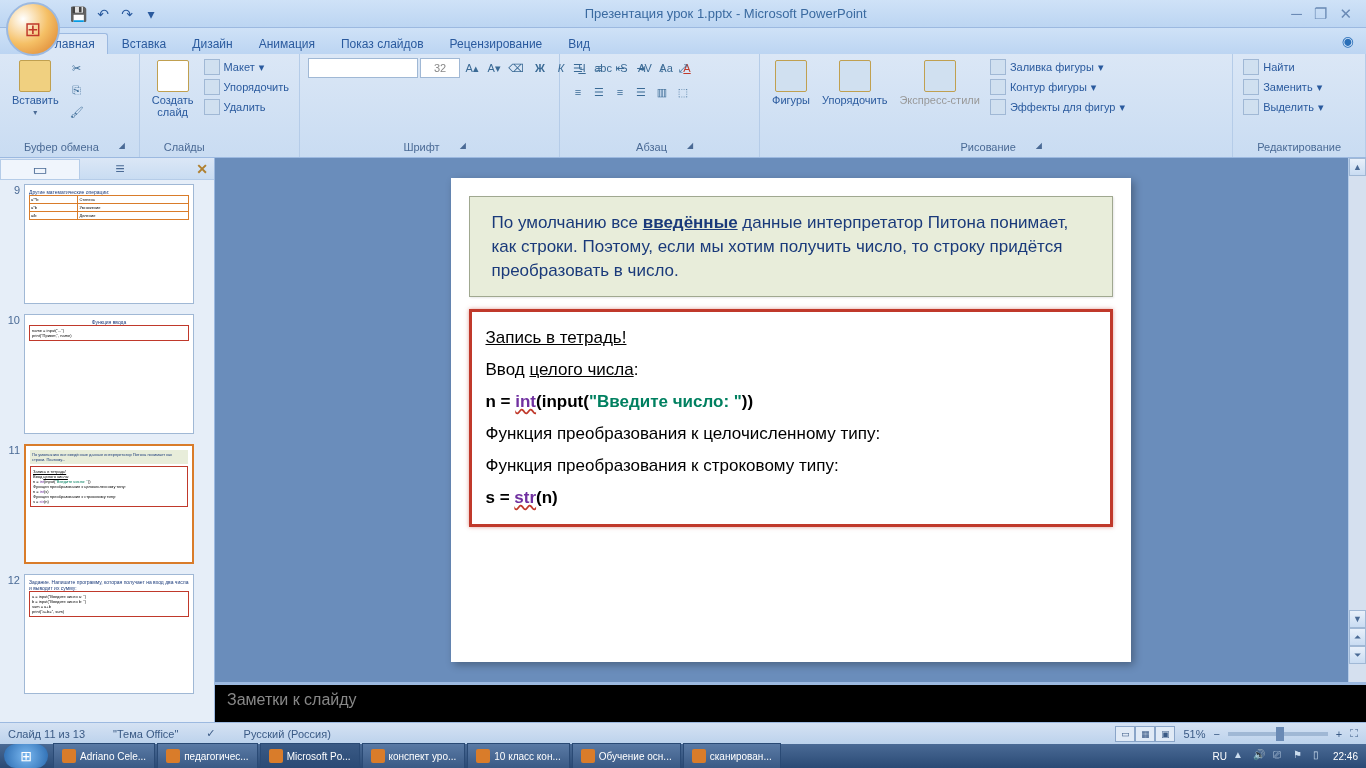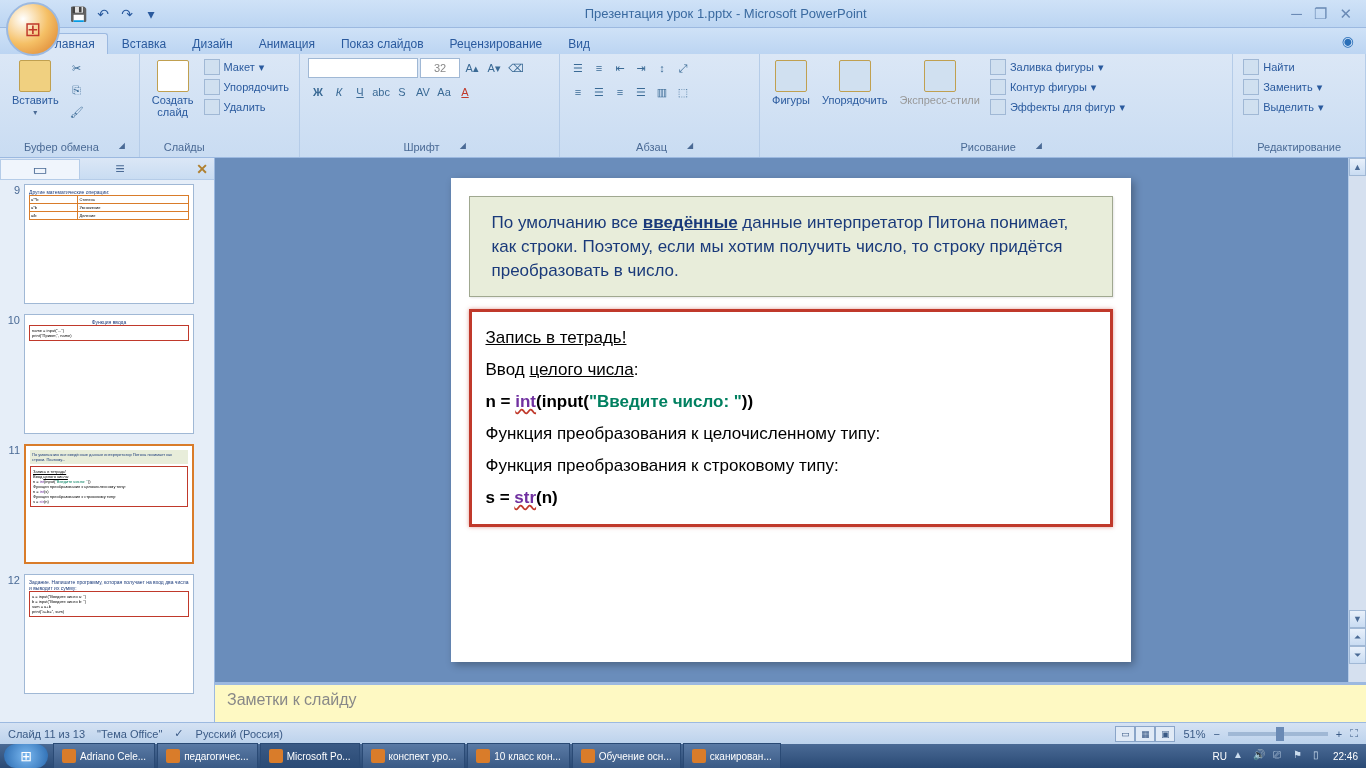--- a/index.html
+++ b/index.html
@@ -42,24 +42,24 @@
 .thumb.selected{border:2px solid #d97c2a;}
 .main-area{flex:1;display:flex;flex-direction:column;position:relative;}
 .slide-area{flex:1;display:flex;align-items:center;justify-content:center;overflow:auto;position:relative;}
 .slide{width:680px;height:484px;background:#fff;box-shadow:3px 3px 8px rgba(0,0,0,0.3);padding:18px;}
 .info-box{background:#e8edda;border:1px solid #a0a890;padding:14px 22px;font-size:17px;color:#1a3a7a;line-height:1.4;box-shadow:1px 1px 2px rgba(0,0,0,0.1);}
 .red-box{border:3px solid #c0392b;margin-top:12px;padding:16px 14px;font-size:17px;box-shadow:0 0 4px rgba(192,57,43,0.5);}
 .red-box p{margin-bottom:12px;}
 .code{font-family:"Courier New",monospace;font-weight:bold;}
 .kw{color:#7030a0;text-decoration:underline wavy #c0392b;}
 .str{color:#008060;}
-.notes{height:40px;background:#fef9c3;border-top:3px solid #9cb9e0;padding:6px 12px;font-size:16px;color:#888;}
+.notes{height:40px;background:#000000;border-top:3px solid #9cb9e0;padding:6px 12px;font-size:16px;color:#888;}
 .vscroll{width:18px;background:#d5e0ef;position:absolute;right:0;top:0;bottom:40px;border-left:1px solid #b5cce8;}
 .scroll-btn{height:18px;background:linear-gradient(#e8f0fa,#c9dcf2);border:1px solid #a0b8d5;display:flex;align-items:center;justify-content:center;font-size:9px;color:#4a6a95;}
-.statusbar{position:absolute;bottom:24px;left:0;right:0;height:22px;background:linear-gradient(#d5e2f3,#bcd2ec);display:flex;align-items:center;font-size:11px;color:#3a5a85;padding:0 8px;gap:12px;border-top:1px solid #9cb9e0;}
+.statusbar{position:absolute;bottom:24px;left:0;right:0;height:22px;background:linear-gradient(#d5e2f3,#bcd2ec);display:flex;align-items:center;font-size:11px;color:#3a5a85;padding:0 8px;gap:28px;border-top:1px solid #9cb9e0;}
 .status-right{margin-left:auto;display:flex;align-items:center;gap:8px;}
 .view-btns{display:flex;gap:0;}
 .view-btn{width:20px;height:16px;border:1px solid #8aa5c8;background:#e0eaf6;font-size:9px;display:flex;align-items:center;justify-content:center;}
 .zoom-slider{width:100px;height:4px;background:#a0b8d5;position:relative;}
 .zoom-thumb{width:8px;height:14px;background:#6a8ab5;position:absolute;top:-5px;left:48px;}
 .taskbar{position:absolute;bottom:0;left:0;right:0;height:24px;background:linear-gradient(#4a6a95,#2a4a75);display:flex;align-items:center;}
 .start-btn{width:44px;height:24px;background:radial-gradient(circle,#7ab8f0,#2a6ab0);border-radius:12px;margin:0 4px;display:flex;align-items:center;justify-content:center;}
 .task-item{height:20px;padding:12px 8px;margin:0 1px;background:linear-gradient(#5a7aa5,#3a5a85);border:1px solid #2a4a75;color:#fff;font-size:10px;display:flex;align-items:center;gap:4px;max-width:130px;overflow:hidden;white-space:nowrap;}
 .task-item.active{background:linear-gradient(#3a5a85,#2a4a75);}
 .task-item .ti{width:14px;height:14px;background:#d97c2a;border-radius:2px;flex-shrink:0;}
@@ -137,21 +137,21 @@
         <div class="small-btn">
             <span class="si"></span>
             <span>Удалить</span>
           </div>
       </div>
     </div>
     <div class="group-label">Слайды</div>
   </div>
 
   <div class="ribbon-group" style="width:260px;">
-    <div class="group-content" style="flex-direction:column;gap:4px;">
+    <div class="group-content" style="flex-direction:row;gap:4px;">
       <div class="font-box">
         <input class="font-select" disabled="" style="">
         <input class="size-select" disabled="" value="32" style="">
         <span class="mini-btn">A▴</span>
         <span class="mini-btn">A▾</span>
         <span class="mini-btn">⌫</span>
       </div>
       <div class="mini-row">
         <span class="mini-btn">
             <b>Ж</b>

